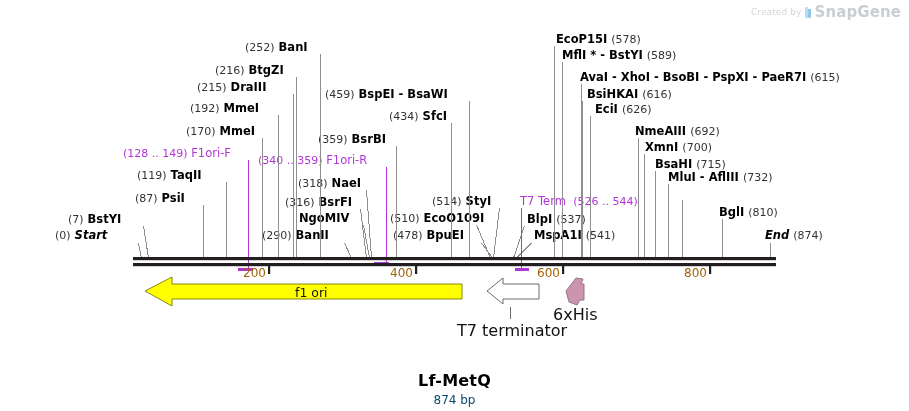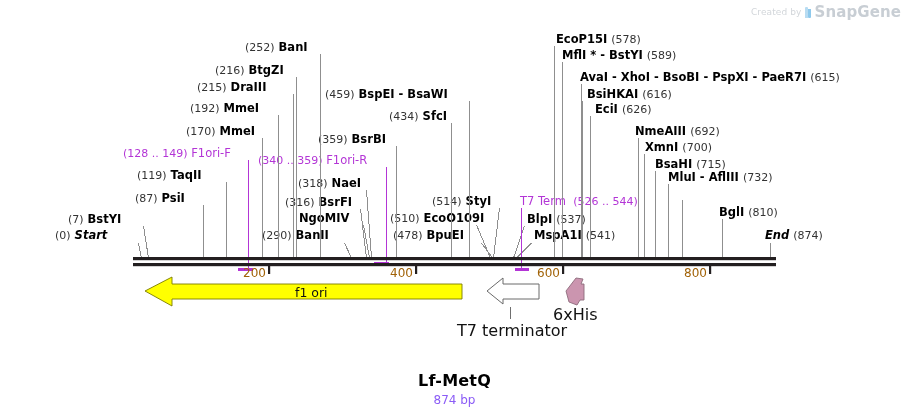--- a/index.html
+++ b/index.html
@@ -119,21 +119,21 @@
   }
   #title-block .seqname {
     font-size: 16px;
     font-weight: bold;
     letter-spacing: 0.2px;
     color: #000;
     display: block;
   }
   #title-block .seqlen {
     font-size: 12px;
-    color: #8b5cf6;
+    color: #0c4a6e;
     display: block;
     margin-top: 3px;
   }
 </style>
 </head>
 <body>
 
 <div id="watermark">
   <span>Created by</span>
   <span class="sg-mark"></span>

